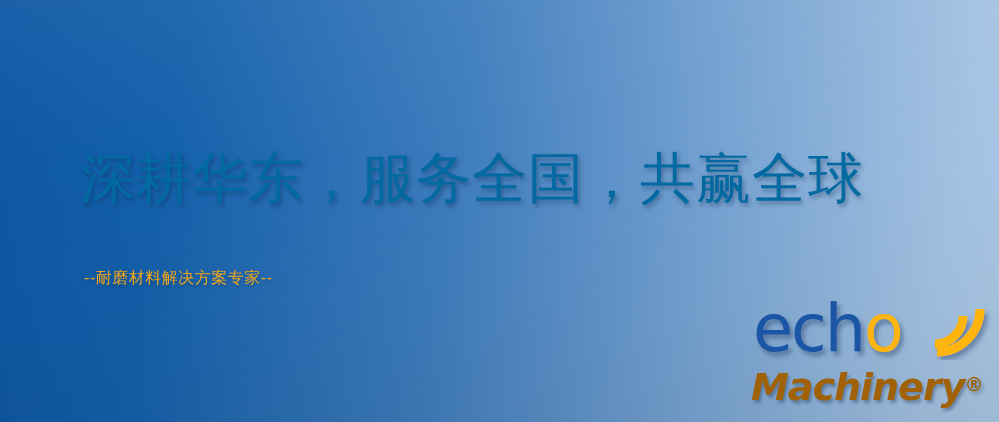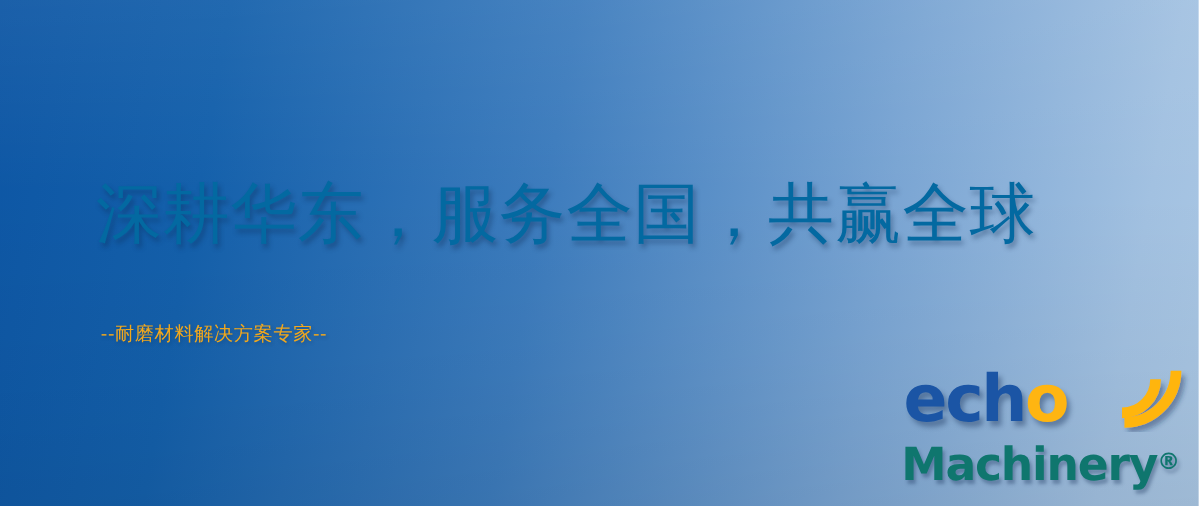--- a/index.html
+++ b/index.html
@@ -59,45 +59,46 @@
   #logo {
     position: absolute;
     left: 745px;
     top: 296px;
     width: 254px;
     height: 126px;
   }
   #logo-word {
     position: absolute;
     left: 8px;
-    top: 10px;
+    top: 0px;
     font-family: "DejaVu Sans", "Liberation Sans", sans-serif;
-    font-size: 54px;
-    font-weight: bold;
+    font-size: 65px;
+    font-weight: normal;
     line-height: 1;
     letter-spacing: -2px;
     color: #1b55a5;
     text-shadow: 3px 4px 4px rgba(20, 45, 85, 0.40);
   }
   #logo-word .gold-o {
     color: #ffb511;
     text-shadow: 3px 4px 4px rgba(20, 45, 85, 0.40);
   }
   #logo-sub {
     position: absolute;
     left: 6px;
     top: 72px;
     font-family: "DejaVu Sans", "Liberation Sans", sans-serif;
     font-size: 38px;
     font-weight: bold;
     line-height: 1;
     letter-spacing: -1px;
-    color: #0f766e;
+    color: #a16207;
     text-shadow: 2px 3px 3px rgba(20, 45, 85, 0.35);
     white-space: nowrap;
+    font-style: italic;
   }
   #logo-sub .reg {
     font-size: 19px;
     vertical-align: 9px;
     letter-spacing: 0;
   }
   #logo-arcs {
     position: absolute;
     left: 186px;
     top: -6px;

